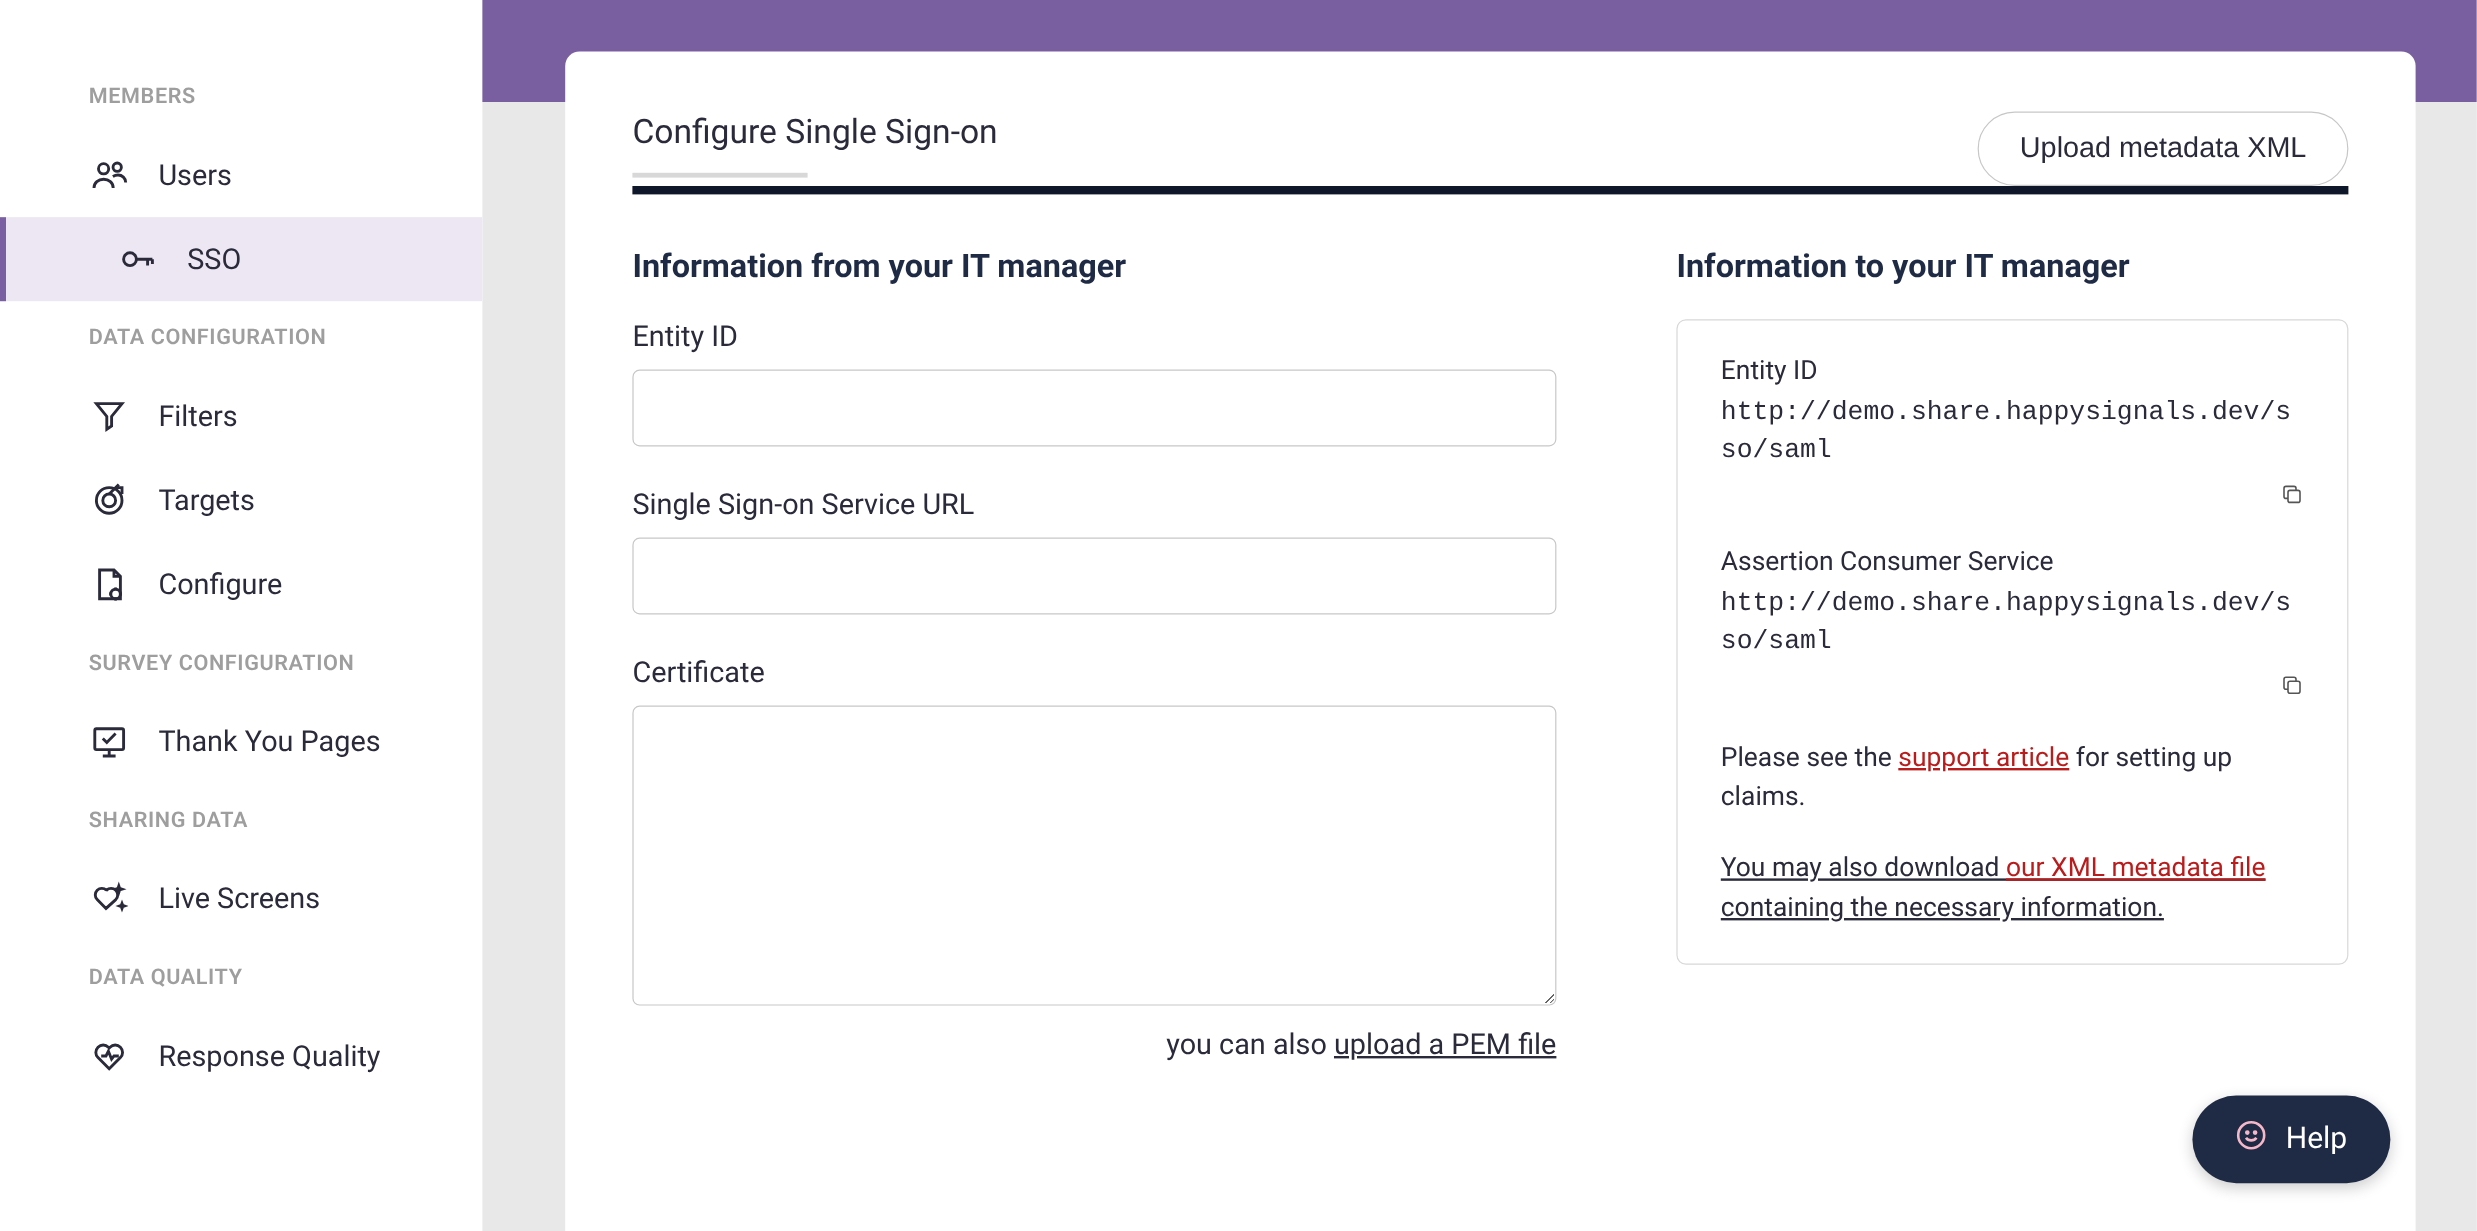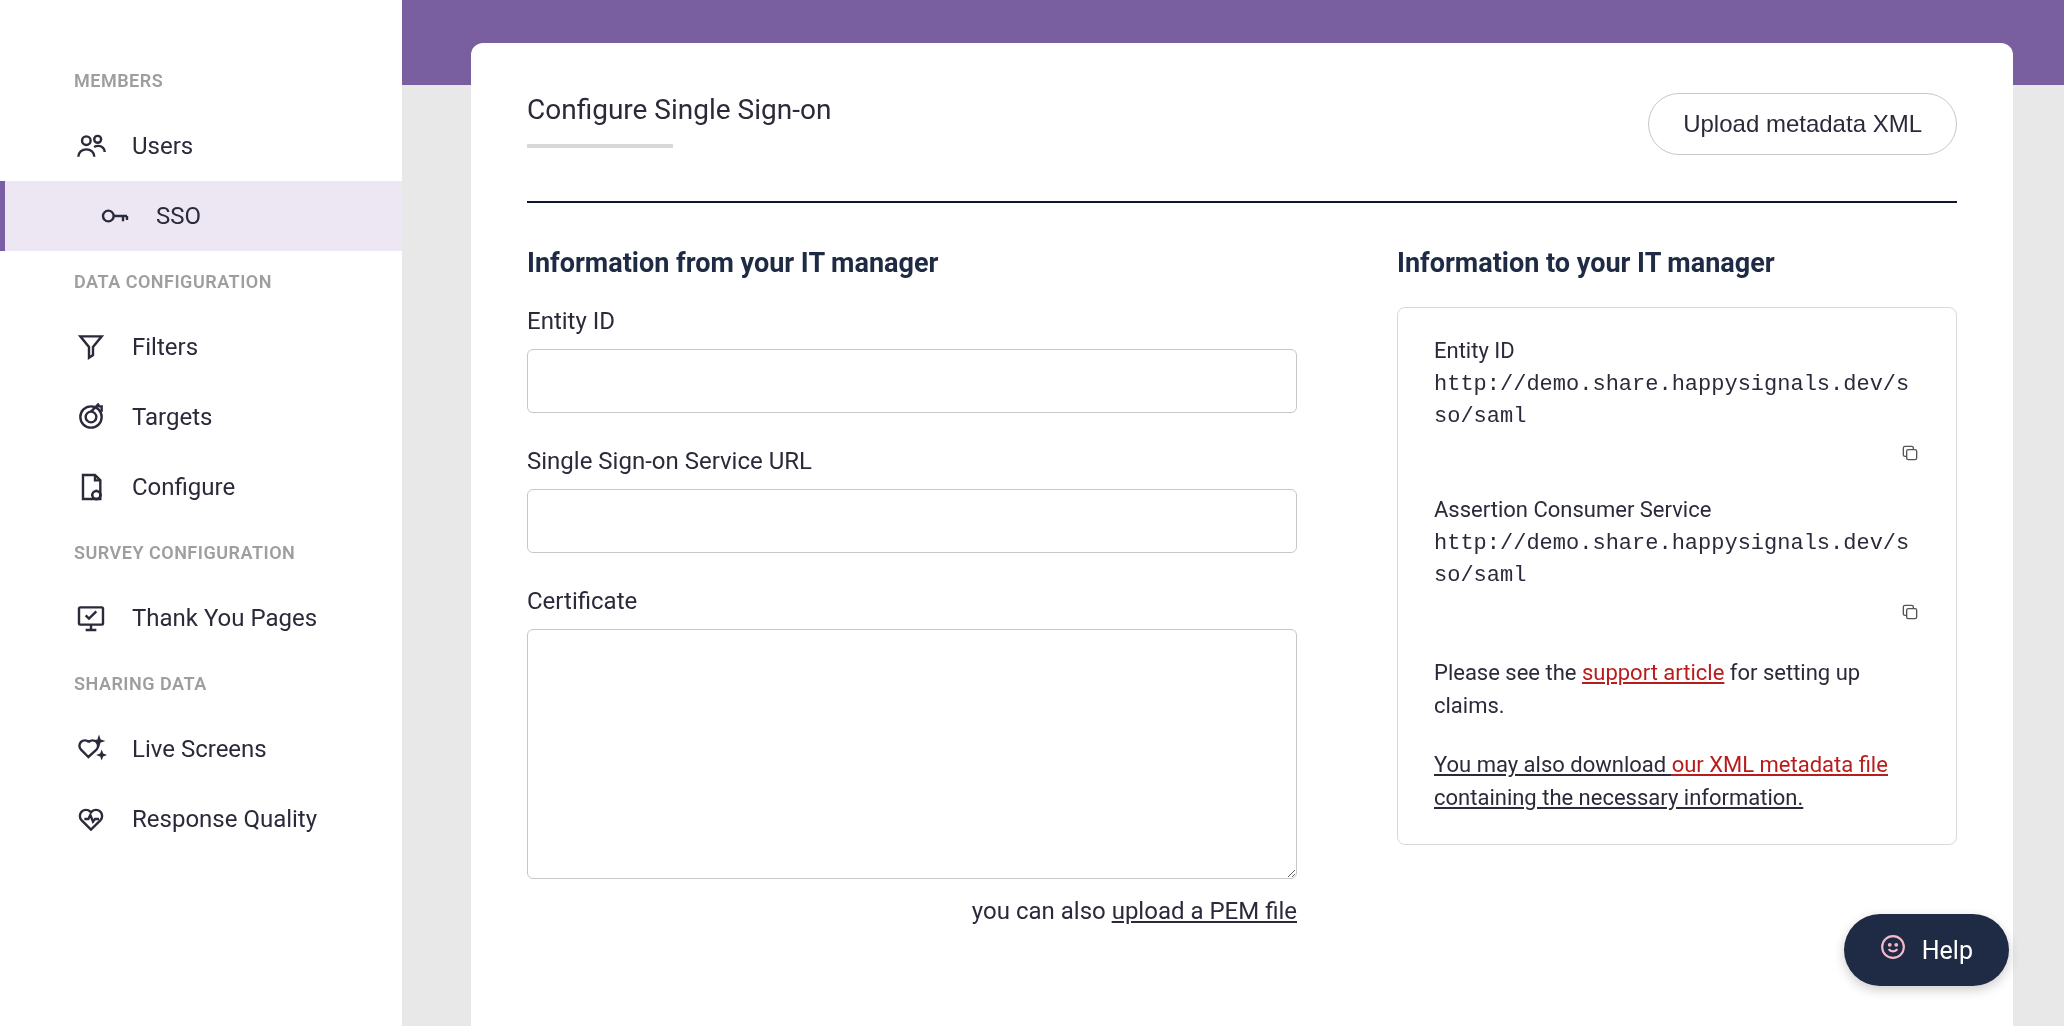--- a/index.html
+++ b/index.html
@@ -79,22 +79,21 @@
       bottom: 0;
       background: #ffffff;
       border-radius: 12px 12px 0 0;
       padding: 50px 56px 30px 56px;
       overflow: hidden;
     }
     .panel-header {
       display: flex;
       justify-content: space-between;
       align-items: flex-start;
-      padding-bottom: 46px;
-      border-bottom: 2px solid #0f172a;
+      border-bottom: 7px solid #0f172a;
     }
     .panel-title {
       font-size: 28px;
       color: #2a2a3a;
       font-weight: 400;
       position: relative;
     }
     .panel-title::after{
       content:"";
       position:absolute;
@@ -207,21 +206,21 @@
     .info-para:last-child { margin-bottom: 0; text-decoration: underline; }
     .link {
       color: #b91c1c;
       text-decoration: underline;
       cursor: pointer;
       margin-top: 16px;
     }
     .help-btn {
       position: fixed;
       bottom: 40px;
-      right: 55px;
+      right: 72px;
       background: #1f2a44;
       color: #ffffff;
       border-radius: 44px;
       padding: 20px 36px;
       display: flex;
       align-items: center;
       gap: 16px;
       font-size: 25px;
       cursor: pointer;
       box-shadow: 0 4px 12px rgba(0,0,0,0.2);
@@ -303,20 +302,21 @@
     <div class="sidebar-item">
       <span class="sidebar-icon">
         <svg viewBox="0 0 24 24" width="32" height="32">
             <path d="M10 18l-5.5-5.5c-1.6-1.6-1.6-4.2 0-5.8s4.2-1.6 5.8 0l-.3.3.3-.3c1.6-1.6 4.2-1.6 5.8 0s1.6 4.2 0 5.8L10 18z"></path>
             <path d="M18 4l.5 1.5L20 6l-1.5.5L18 8l-.5-1.5L16 6l1.5-.5zM20 15l.4 1.1 1.1.4-1.1.4-.4 1.1-.4-1.1-1.1-.4 1.1-.4z"></path>
           </svg>
       </span>
       <span class="sidebar-label">Live Screens</span>
     </div>
 
+    <div class="sidebar-section-title">DATA QUALITY</div>
     <div class="sidebar-item">
       <span class="sidebar-icon">
         <svg viewBox="0 0 24 24" width="32" height="32">
             <path d="M12 20l-7-7c-1.8-1.8-1.8-4.7 0-6.5s4.7-1.8 6.5 0l.5.5.5-.5c1.8-1.8 4.7-1.8 6.5 0s1.8 4.7 0 6.5l-7 7z"></path>
             <path d="M7 12h3l1.5-3 2 5 1.5-2H18"></path>
           </svg>
       </span>
       <span class="sidebar-label">Response Quality</span>
     </div>
 

